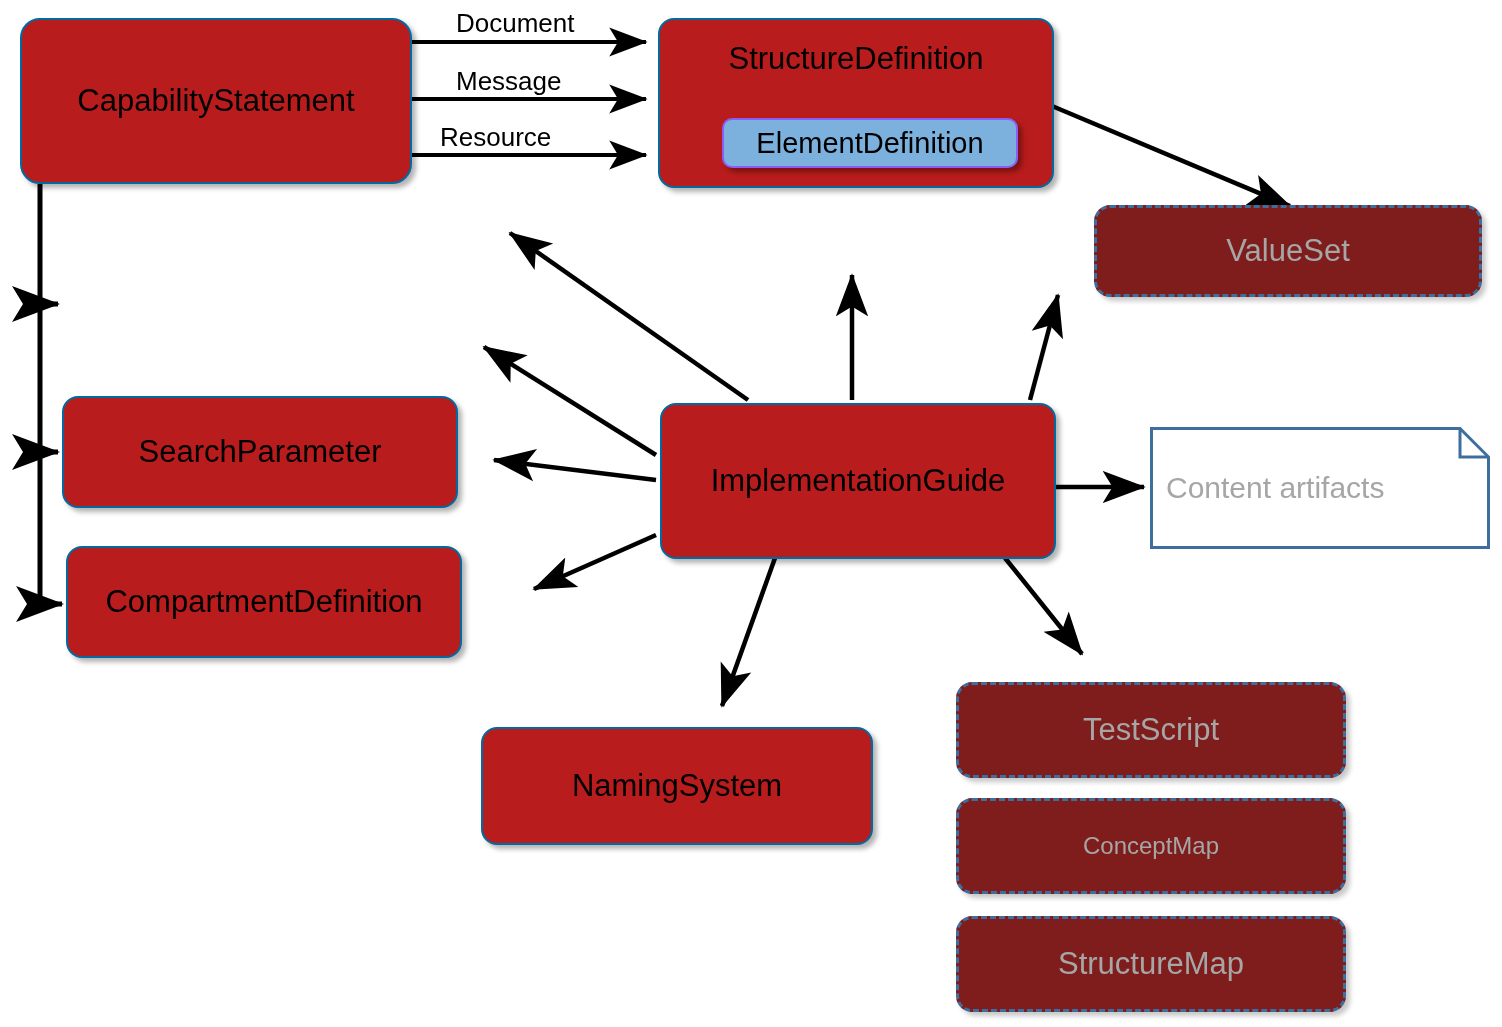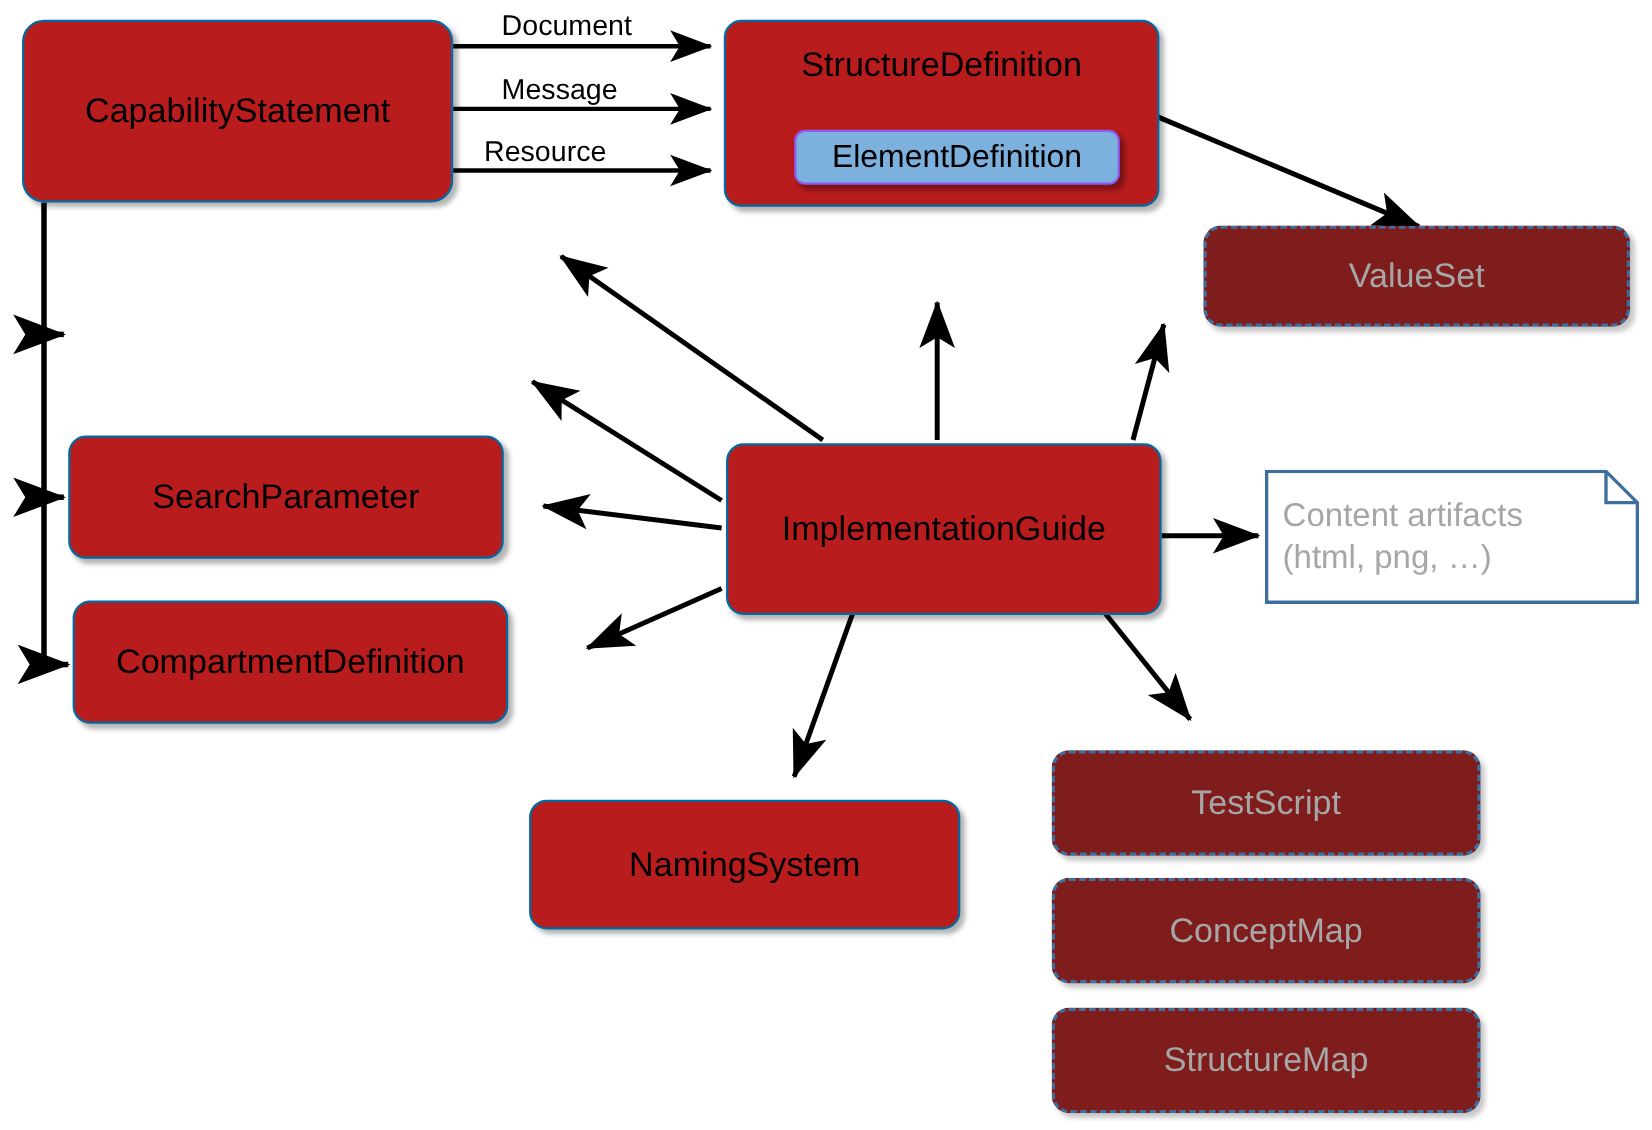--- a/index.html
+++ b/index.html
@@ -67,21 +67,21 @@
   .n-structure {left:658px; top:18px;  width:396px; height:170px; font-size:31px;
                 align-items:flex-start; padding-top:22px;}
   .n-element   {left:722px; top:118px; width:296px; height:50px;  font-size:29px;}
   .n-valueset  {left:1094px;top:205px; width:388px; height:92px;  font-size:31px;}
   .n-operation {left:62px;  top:248px; width:396px; height:112px; font-size:31px;}
   .n-search    {left:62px;  top:396px; width:396px; height:112px; font-size:31px;text-align:center;}
   .n-compart   {left:66px;  top:546px; width:396px; height:112px; font-size:31px;}
   .n-ig        {left:660px; top:403px; width:396px; height:156px; font-size:31px;}
   .n-naming    {left:481px; top:727px; width:392px; height:118px; font-size:31px;}
   .n-testscript{left:956px; top:682px; width:390px; height:96px;  font-size:31px;}
-  .n-conceptmap{left:956px; top:798px; width:390px; height:96px;  font-size:31px;}
+  .n-conceptmap{left:956px; top:798px; width:390px; height:96px;  font-size:24px;}
   .n-structmap {left:956px; top:916px; width:390px; height:96px;  font-size:31px;}
   .n-artifacts {left:1150px;top:427px; width:340px; height:122px; font-size:30px;}
 </style>
 </head>
 <body>
 
 <div id="canvas">
 
   <svg class="edges" viewBox="0 0 1502 1027" xmlns="http://www.w3.org/2000/svg">
     <defs>
@@ -178,17 +178,16 @@
 
   <div class="node ghost n-structmap">StructureMap</div>
 
   <div class="doc n-artifacts">
     <svg class="docsvg" width="340" height="122" viewBox="0 0 340 122" xmlns="http://www.w3.org/2000/svg">
       <path d="M1.5,1.5 L310,1.5 L338.5,30 L338.5,120.5 L1.5,120.5 Z" fill="#FFFFFF" stroke="#3E6E9E" stroke-width="3"></path>
       <path d="M310,1.5 L310,30 L338.5,30" fill="none" stroke="#3E6E9E" stroke-width="3"></path>
     </svg>
     <div class="doclabel">
       <div>Content artifacts</div>
-      <div>(html, png, …)</div>
     </div>
   </div>
 
 </div>
 
 </body></html>

